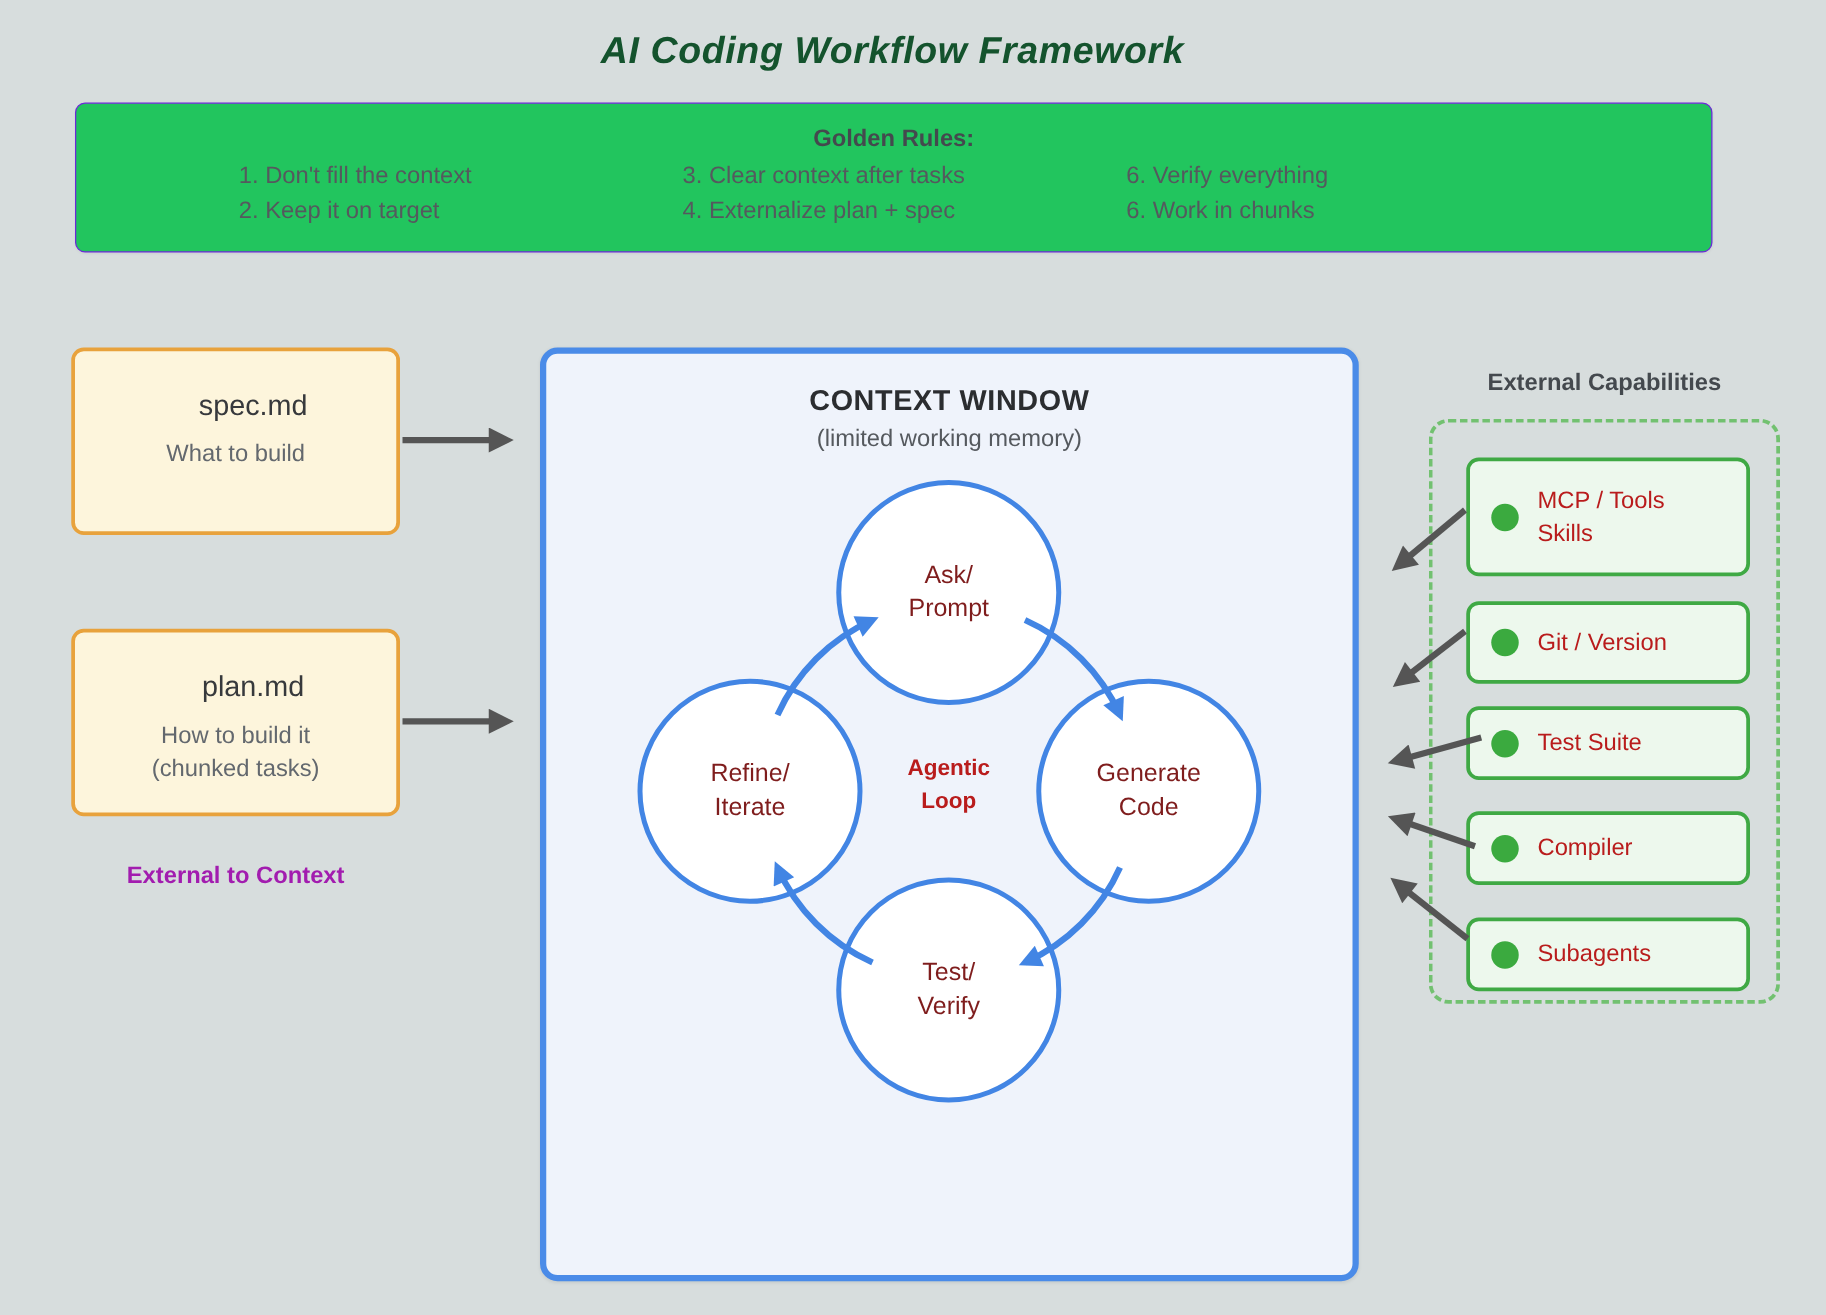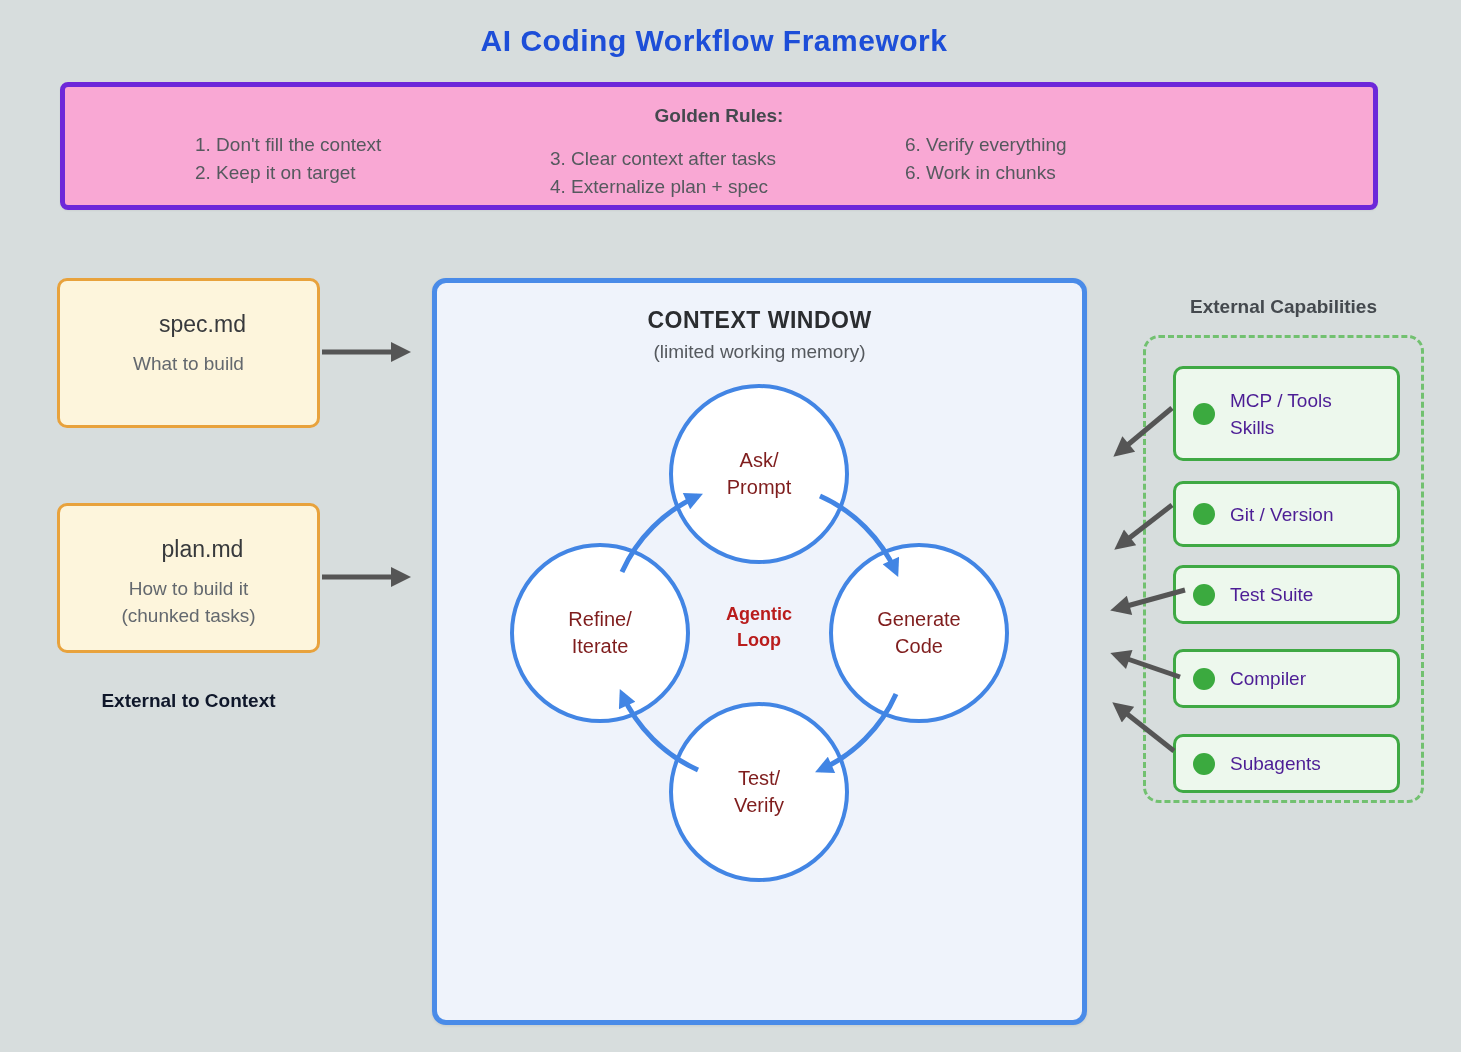--- a/index.html
+++ b/index.html
@@ -7,51 +7,51 @@
     width:1461px;height:1052px;position:relative;overflow:hidden;
     background:#D7DDDD;
     font-family:"Liberation Sans", sans-serif;
     color:#555;
   }
   .abs{position:absolute;}
 
   
   .page-title{
     left:0;top:24px;width:1428px;text-align:center;
-    font-size:30px;font-weight:bold;color:#1d4ed8;letter-spacing:.5px;
+    font-size:30px;font-weight:bold;color:#14532d;letter-spacing:.5px;font-style:italic;
   }
 
   
   .rules-panel{
     left:60px;top:82px;width:1308px;height:118px;
-    background:#f9a8d4;border:5px solid #6d28d9;border-radius:8px;
+    background:#22c55e;border:1px solid #6d28d9;border-radius:8px;
     box-shadow:0 1px 2px rgba(0,0,0,.05);
   }
   .rules-heading{
     left:0;top:18px;width:100%;text-align:center;
     font-size:19px;font-weight:bold;color:#44494E;
   }
   .rules-col{font-size:19px;color:#55595E;line-height:28px;top:44px;}
   .rules-col-1{left:130px;}
-  .rules-col-2{left:485px;margin-top:14px;}
+  .rules-col-2{left:485px;}
   .rules-col-3{left:840px;}
 
   
   .file-card{
     left:57px;width:263px;height:150px;box-sizing:border-box;
     background:#FDF5DC;border:3px solid #E8A23C;border-radius:10px;
     text-align:center;
   }
   .file-card .file-title{margin-top:30px;font-size:23px;color:#37393C;margin-left:28px;}
   .file-card .file-desc{margin-top:12px;font-size:19px;color:#63686E;line-height:27px;}
   .spec-card{top:278px;}
   .plan-card{top:503px;}
   .external-caption{
     left:57px;top:690px;width:263px;text-align:center;
-    font-size:19px;font-weight:bold;color:#0f172a;
+    font-size:19px;font-weight:bold;color:#a21caf;
   }
 
   
   .context-window{
     left:432px;top:278px;width:655px;height:747px;box-sizing:border-box;
     background:#EFF3FB;border:5px solid #4A8BE8;border-radius:14px;
     box-shadow:0 1px 3px rgba(0,0,0,.08);
   }
   .cw-title{
     left:0;top:24px;width:100%;text-align:center;
@@ -87,21 +87,21 @@
   }
   .cap-box{
     left:27px;width:227px;box-sizing:border-box;
     background:#EDF8ED;border:3px solid #3FA944;border-radius:10px;
     display:flex;align-items:center;padding-left:17px;
   }
   .cap-dot{
     width:22px;height:22px;border-radius:50%;background:#3BAA3F;
     flex:0 0 auto;margin-right:15px;
   }
-  .cap-label{font-size:19px;color:#4c1d95;line-height:27px;}
+  .cap-label{font-size:19px;color:#b91c1c;line-height:27px;}
   .cap-1{top:28px;height:95px;}
   .cap-2{top:143px;height:66px;}
   .cap-3{top:227px;height:59px;}
   .cap-4{top:311px;height:59px;}
   .cap-5{top:396px;height:59px;}
 
   
   .connector-layer{
     left:0;top:0;width:1461px;height:1052px;pointer-events:none;z-index:40;
   }

